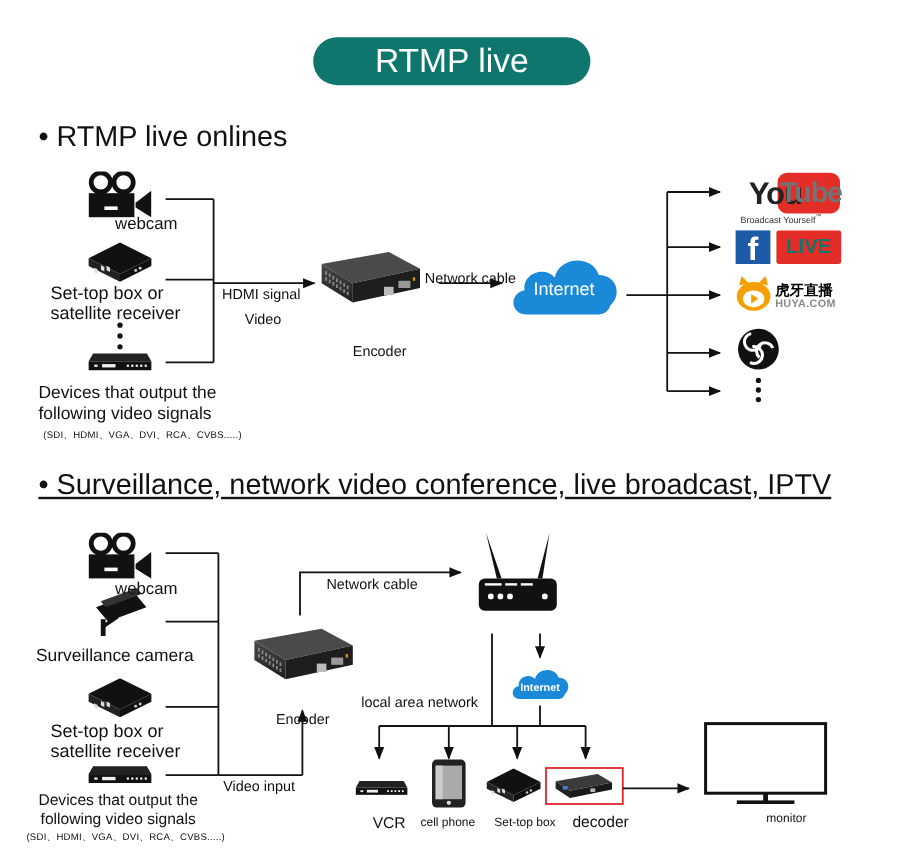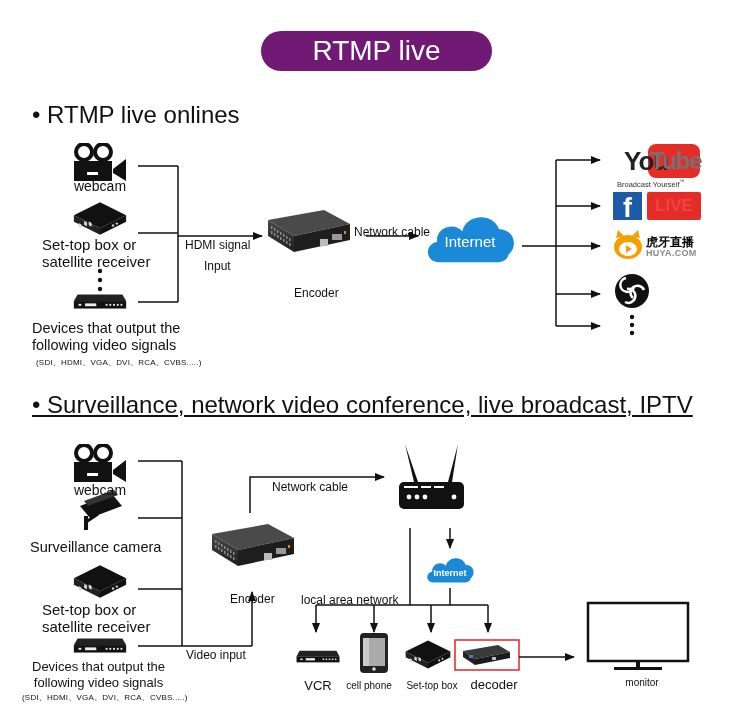--- a/index.html
+++ b/index.html
@@ -1,22 +1,22 @@
 <!DOCTYPE html>
 <html><head>
 <meta charset="utf-8">
 <style>
   html, body { margin: 0; padding: 0; background: #ffffff; }
   body { width: 750px; height: 708px; position: relative; overflow: hidden;
          font-family: "Liberation Sans", "DejaVu Sans", sans-serif; color: #111; }
   .abs { position: absolute; }
   .pill { left: 261px; top: 31px; width: 231px; height: 40px; border-radius: 20px;
-          background: #701a75; color: #fff; font-size: 28px; line-height: 40px; text-align: center; }
+          background: #0f766e; color: #fff; font-size: 28px; line-height: 40px; text-align: center; }
   .heading { font-size: 24px; color: #111; white-space: nowrap; }
-  .lbl { font-size: 14px; color: #111; white-space: nowrap; text-align: center; }
+  .lbl { font-size: 14px; color: #111; white-space: nowrap; text-align: right; }
   .lbl-sm { font-size: 12px; margin-top: 20px; }
   .lbl-xs { font-size: 8px; letter-spacing: 0.2px; }
   svg.diagram { position: absolute; left: 0; top: 0; }
 </style>
 </head>
 <body>
 
 <div class="abs pill">RTMP live</div>
 
 <div class="abs heading" style="left:32px; top:101px;">• RTMP live onlines</div>
@@ -230,48 +230,48 @@
   <div>Set-top box or</div>
   <div>satellite receiver</div>
 </div>
 <div class="abs" style="left:32px; top:320px; font-size:14.5px; line-height:17px; white-space:nowrap;">
   <div>Devices that output the</div>
   <div>following video signals</div>
 </div>
 <div class="abs lbl-xs" style="left:36px; top:357px; white-space:nowrap;">(SDI、HDMI、VGA、DVI、RCA、CVBS.....)</div>
 
 <div class="abs lbl lbl-sm" style="left:185px; top:218px;">HDMI signal</div>
-<div class="abs lbl lbl-sm" style="left:204px; top:239px;">Input</div>
+<div class="abs lbl lbl-sm" style="left:204px; top:239px;">Video</div>
 <div class="abs lbl lbl-sm" style="left:294px; top:266px;">Encoder</div>
 <div class="abs lbl lbl-sm" style="left:354px; top:205px;">Network cable</div>
 <div class="abs" style="left:420px; top:233px; width:100px; text-align:center; color:#fff; font-size:15px;">Internet</div>
 
 <div class="abs" style="left:613px; top:144px; font-size:26px; font-weight:bold; color:#222; letter-spacing:-1px; line-height:34px;margin-left:11px;">You</div>
 <div class="abs" style="left:650px; top:144px; font-size:24px; font-weight:bold; color:#737373; letter-spacing:-1px; line-height:34px;">Tube</div>
 <div class="abs" style="left:617px; top:178px; font-size:7.5px; color:#333; white-space:nowrap;"><span>Broadcast Yourself</span><sup style="font-size:5px;">™</sup></div>
 <div class="abs" style="left:613px; top:192px; width:29px; height:28px; color:#fff; font-size:27px; font-weight:bold; text-align:center; line-height:32px;">f</div>
-<div class="abs" style="left:647px; top:192px; width:54px; height:28px; color:#ef4444; font-size:17px; font-weight:bold; text-align:center; line-height:28px;">LIVE</div>
+<div class="abs" style="left:647px; top:192px; width:54px; height:28px; color:#0f766e; font-size:17px; font-weight:bold; text-align:center; line-height:28px;">LIVE</div>
 <div class="abs" style="left:646px; top:234px; font-size:12px; font-weight:bold; color:#000000; white-space:nowrap;">虎牙直播</div>
 <div class="abs" style="left:646px; top:248px; font-size:9px; font-weight:bold; color:#888; white-space:nowrap; letter-spacing:0.3px;">HUYA.COM</div>
 
 <div class="abs lbl" style="left:52px; top:482px; width:96px;">webcam</div>
 <div class="abs lbl" style="left:30px; top:539px; font-size:14.5px;">Surveillance camera</div>
 <div class="abs" style="left:42px; top:601px; font-size:15px; line-height:17px; white-space:nowrap;">
   <div>Set-top box or</div>
   <div>satellite receiver</div>
 </div>
 <div class="abs" style="left:32px; top:659px; font-size:13px; line-height:16px; text-align:center; white-space:nowrap;">
   <div>Devices that output the</div>
   <div>following video signals</div>
 </div>
 <div class="abs lbl-xs" style="left:22px; top:692px; white-space:nowrap;">(SDI、HDMI、VGA、DVI、RCA、CVBS.....)</div>
 
 <div class="abs lbl lbl-sm" style="left:186px; top:628px;">Video input</div>
 <div class="abs lbl lbl-sm" style="left:230px; top:572px;">Encoder</div>
 <div class="abs lbl lbl-sm" style="left:272px; top:460px;">Network cable</div>
-<div class="abs lbl lbl-sm" style="left:301px; top:573px;">local area network</div>
+<div class="abs lbl lbl-sm" style="left:301px; top:558px;">local area network</div>
 <div class="abs" style="left:424px; top:568px; width:52px; text-align:center; color:#fff; font-size:9px; font-weight:bold;">Internet</div>
 
 <div class="abs lbl" style="left:298px; top:678px; width:40px; font-size:13px;">VCR</div>
 <div class="abs lbl" style="left:342px; top:680px; width:54px; font-size:10px;">cell phone</div>
 <div class="abs lbl" style="left:401px; top:680px; width:62px; font-size:10px;">Set-top box</div>
 <div class="abs lbl" style="left:464px; top:677px; width:60px; font-size:13px;">decoder</div>
 <div class="abs lbl" style="left:612px; top:677px; width:60px; font-size:10px;">monitor</div>
 
 </body></html>

